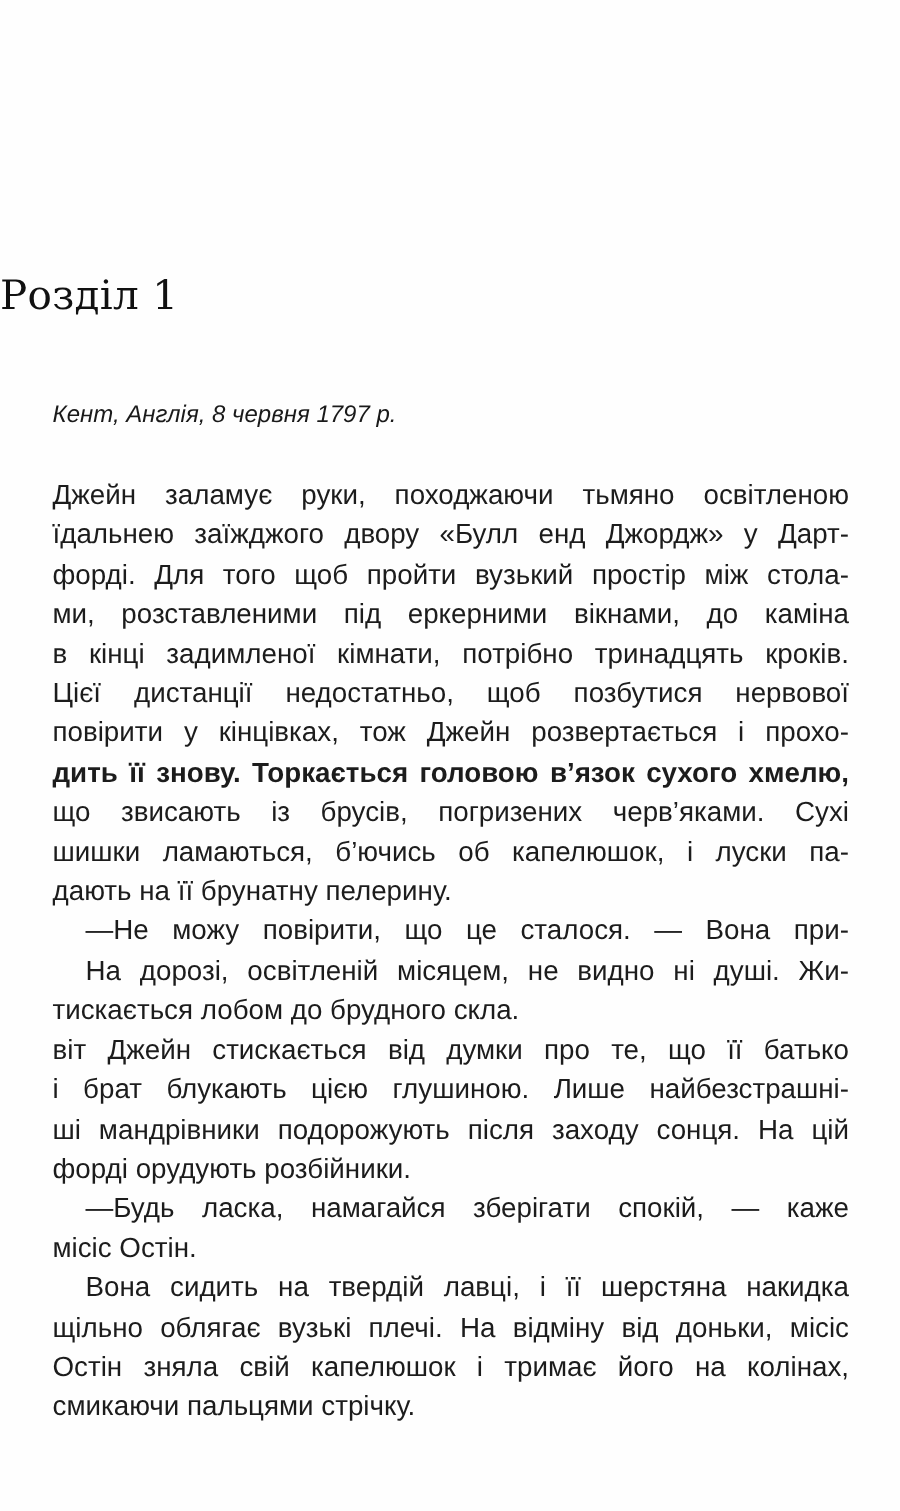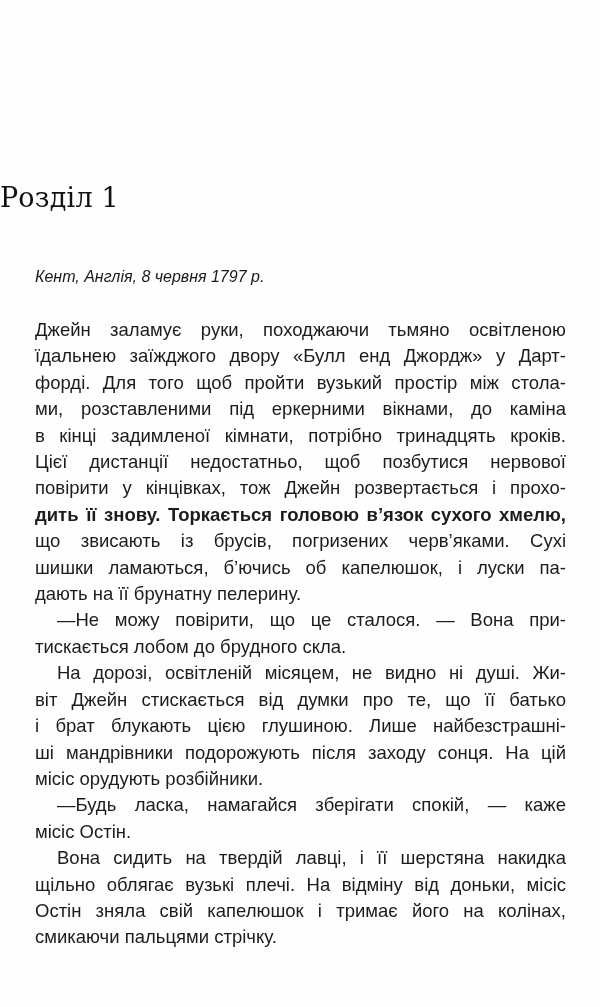--- a/index.html
+++ b/index.html
@@ -42,26 +42,26 @@
       <span class="line" style="white-space: nowrap;">форді. Для того щоб пройти вузький простір між стола-</span>
       <span class="line" style="white-space: nowrap;">ми, розставленими під еркерними вікнами, до каміна</span>
       <span class="line" style="white-space: nowrap;">в кінці задимленої кімнати, потрібно тринадцять кроків.</span>
       <span class="line" style="white-space: nowrap;">Цієї дистанції недостатньо, щоб позбутися нервової</span>
       <span class="line" style="white-space: nowrap;">повірити у кінцівках, тож Джейн розвертається і прохо-</span>
       <span class="line" style="white-space: nowrap; font-weight: bold;">дить її знову. Торкається головою в’язок сухого хмелю,</span>
       <span class="line" style="white-space: nowrap;">що звисають із брусів, погризених черв’яками. Сухі</span>
       <span class="line" style="white-space: nowrap;">шишки ламаються, б’ючись об капелюшок, і луски па-</span>
       <span class="line last" style="white-space: nowrap;">дають на її брунатну пелерину.</span>
       <span class="line indent" style="white-space: nowrap;">—Не можу повірити, що це сталося. — Вона при-</span>
+      <span class="line indent" style="white-space: nowrap;">На дорозі, освітленій місяцем, не видно ні душі. Жи-</span>
       <span class="line last" style="white-space: nowrap;">тискається лобом до брудного скла.</span>
-      <span class="line indent" style="white-space: nowrap;">На дорозі, освітленій місяцем, не видно ні душі. Жи-</span>
       <span class="line" style="white-space: nowrap;">віт Джейн стискається від думки про те, що її батько</span>
       <span class="line" style="white-space: nowrap;">і брат блукають цією глушиною. Лише найбезстрашні-</span>
       <span class="line" style="white-space: nowrap;">ші мандрівники подорожують після заходу сонця. На цій</span>
-      <span class="line last" style="white-space: nowrap;">місіс орудують розбійники.</span>
+      <span class="line last" style="white-space: nowrap;">форді орудують розбійники.</span>
       <span class="line indent" style="white-space: nowrap;">—Будь ласка, намагайся зберігати спокій, — каже</span>
       <span class="line last" style="white-space: nowrap;">місіс Остін.</span>
       <span class="line indent" style="white-space: nowrap;">Вона сидить на твердій лавці, і її шерстяна накидка</span>
       <span class="line" style="white-space: nowrap;">щільно облягає вузькі плечі. На відміну від доньки, місіс</span>
       <span class="line" style="white-space: nowrap;">Остін зняла свій капелюшок і тримає його на колінах,</span>
       <span class="line last" style="white-space: nowrap;">смикаючи пальцями стрічку.</span>
     </div>
 </div>
 
 </body></html>

